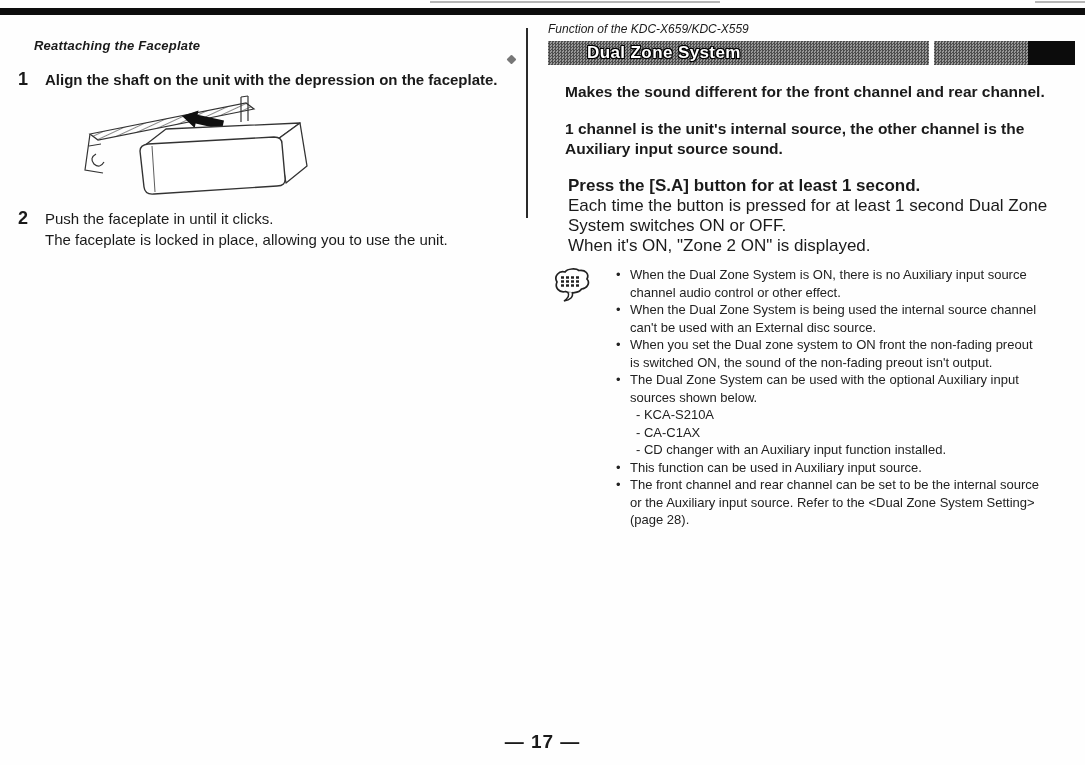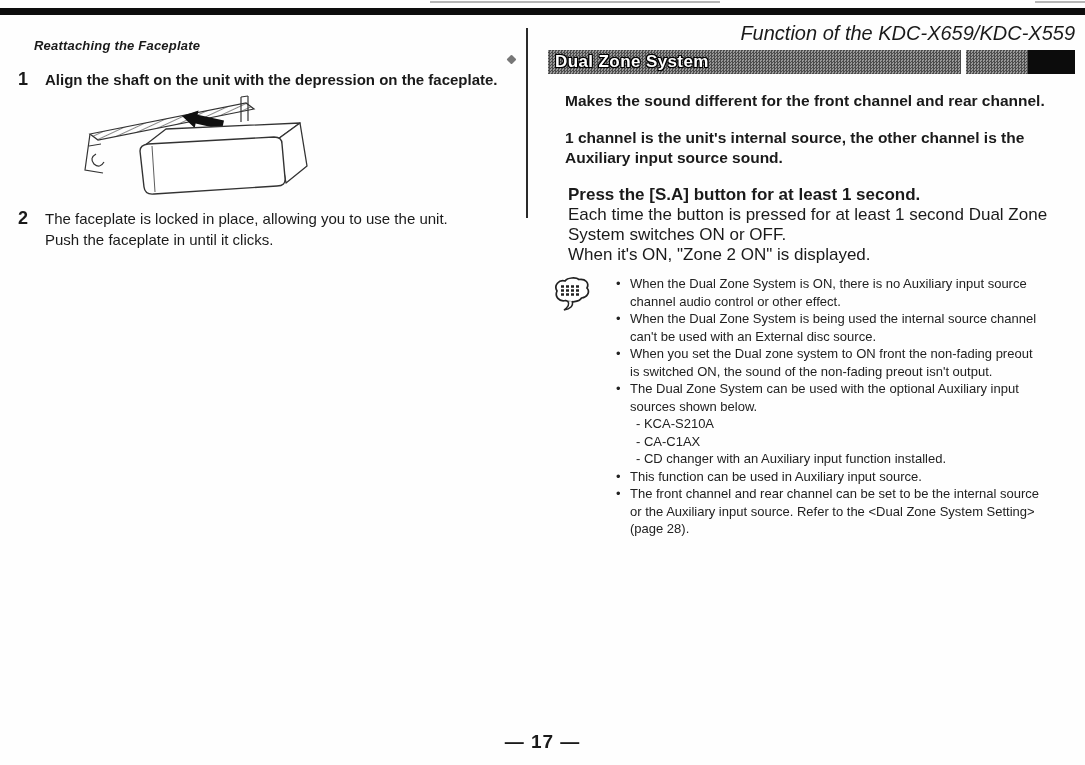--- a/index.html
+++ b/index.html
@@ -22,25 +22,26 @@
   .doc-title{margin:16px;font-size:13px;font-weight:bold;font-style:italic;letter-spacing:.2px;}
   .step{display:flex;margin-top:10px;}
   .step-num{flex:0 0 27px;font-size:18px;font-weight:bold;line-height:21px;}
   .step-body{font-size:15px;line-height:21px;width:475px;}
   .b{font-weight:bold;}
   .step-sub{margin:0;font-weight:normal;}
   .illus{position:relative;width:345px;height:104px;margin:4px 0 2px 58px;}
 
   
   .right-col{position:absolute;left:548px;top:22px;width:527px;}
-  .func-header{text-align:right;font-style:italic;font-size:20px;margin:0 0 5px 0;white-space:nowrap;}
+  .func-header{text-align:left;font-style:italic;font-size:12px;margin:0 0 5px 0;white-space:nowrap;}
   .section-bar{display:flex;height:24px;margin-bottom:7px;}
   .checker{
     background-image:conic-gradient(#4c4c4c 25%, #989898 0 50%, #4c4c4c 0 75%, #989898 0);
     background-size:3px 3px;
+    padding-left:32px;
   }
   .bar-main{flex:1;min-width:0;}
   .bar-title{
     display:block;padding-left:7px;color:#fff;font-weight:bold;font-size:17px;line-height:24px;
     letter-spacing:.4px;white-space:nowrap;
     text-shadow:1px 1px 0 #000,-1px -1px 0 #000,1px -1px 0 #000,-1px 1px 0 #000,0 0 2px #000;
   }
   .bar-gap{width:5px;background:#fff;}
   .bar-seg{width:62px;}
   .bar-black{width:47px;background:#0c0c0c;}
@@ -104,22 +105,22 @@
         <path d="M202,45 L224,29 L231,72 L210,89 Z" fill="#fff" stroke="#333" stroke-width="1.3" stroke-linejoin="round"></path>
 
         <path d="M72,50 L198,43 Q206,43 206,50 L209,84 Q210,92 201,92 L78,100 Q69,101 68,93 L64,57 Q64,51 72,50 Z" fill="#fff" stroke="#333" stroke-width="1.4" stroke-linejoin="round"></path>
         <line x1="76" y1="52" x2="79" y2="98" stroke="#333" stroke-width="0.8"></line>
       </svg>
     </div>
 
     <div class="step">
       <span class="step-num">2</span>
       <div class="step-body">
+        <p class="step-sub b">Push the faceplate in until it clicks.</p>
         <p class="step-sub">The faceplate is locked in place, allowing you to use the unit.</p>
-        <p class="step-sub b">Push the faceplate in until it clicks.</p>
       </div>
     </div>
   </div>
 
   <div class="right-col">
     <p class="func-header">Function of the KDC-X659/KDC-X559</p>
 
     <div class="section-bar">
       <div class="bar-main checker">
         <span class="bar-title">Dual Zone System</span>

